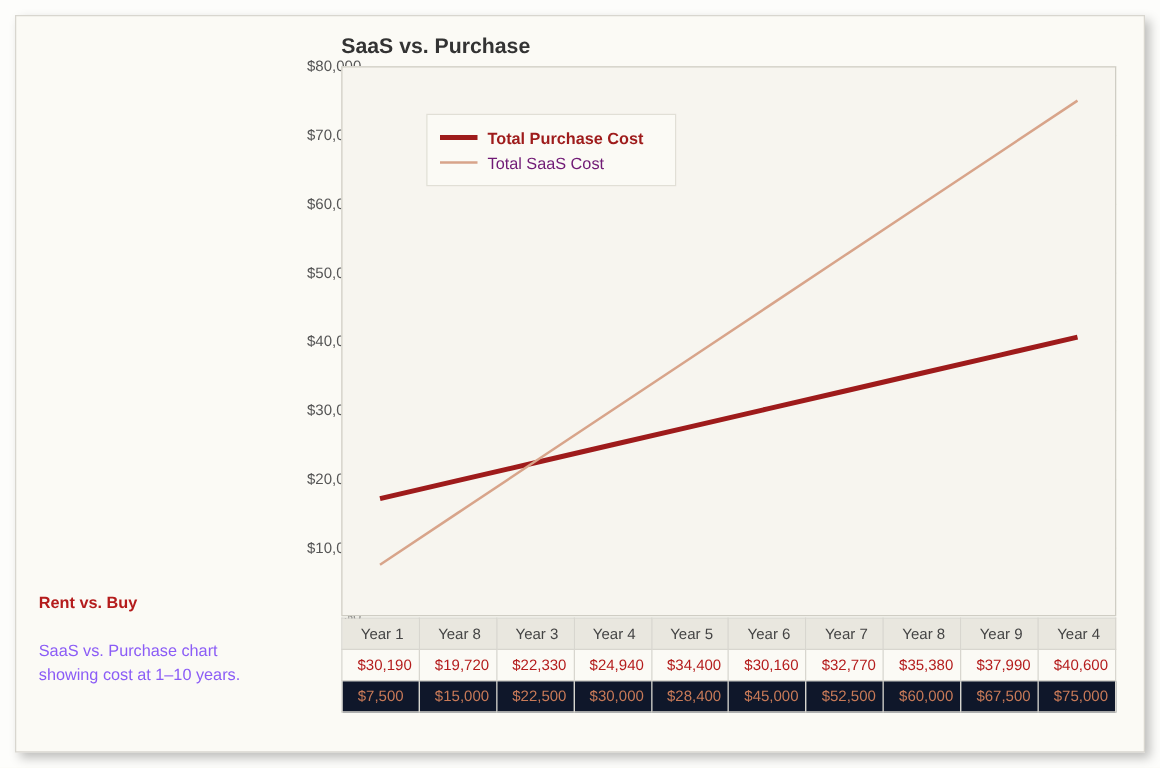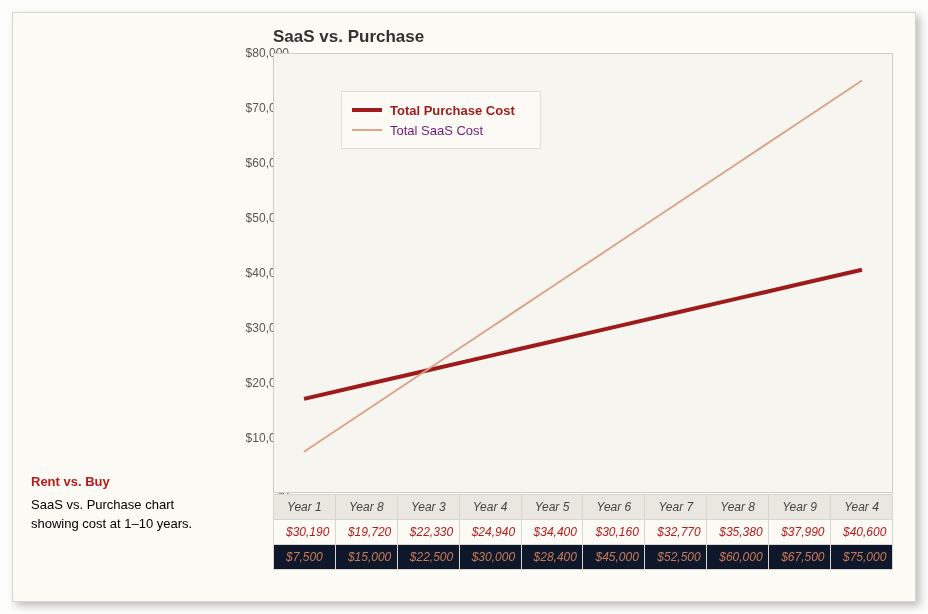--- a/index.html
+++ b/index.html
@@ -32,24 +32,24 @@
     left: 18px;
     top: 460px;
     width: 190px;
     font-size: 13px;
     line-height: 1.45;
   }
   .side-caption .cap-title {
     font-weight: bold;
     color: #b41c1c;
     display: block;
-    margin-bottom: 4px;
+    margin-bottom: 20px;
   }
   .side-caption .cap-body {
-    color: #000000;
+    color: #8b5cf6;
   }
   .plot {
     position: absolute;
     left: 260px;
     top: 40px;
     width: 620px;
     height: 440px;
     background: #f7f5ef;
     border: 1px solid #cfcdc4;
   }
@@ -98,24 +98,23 @@
     position: absolute;
     left: 260px;
     top: 481px;
     width: 620px;
     border-collapse: collapse;
     font-size: 12px;
     table-layout: fixed;
   }
   .data-table td {
     border: 1px solid #d8d6cf;
-    text-align: center;
+    text-align: right;
     padding: 5px 12px;
     white-space: nowrap;
-    font-style: italic;
   }
   .data-table tr.hdr td {
     background: #e9e7df;
     color: #444;
   }
   .data-table tr.row-purchase td {
     color: #b41c1c;
     background: #fbfaf5;
   }
   .data-table tr.row-saas td {

